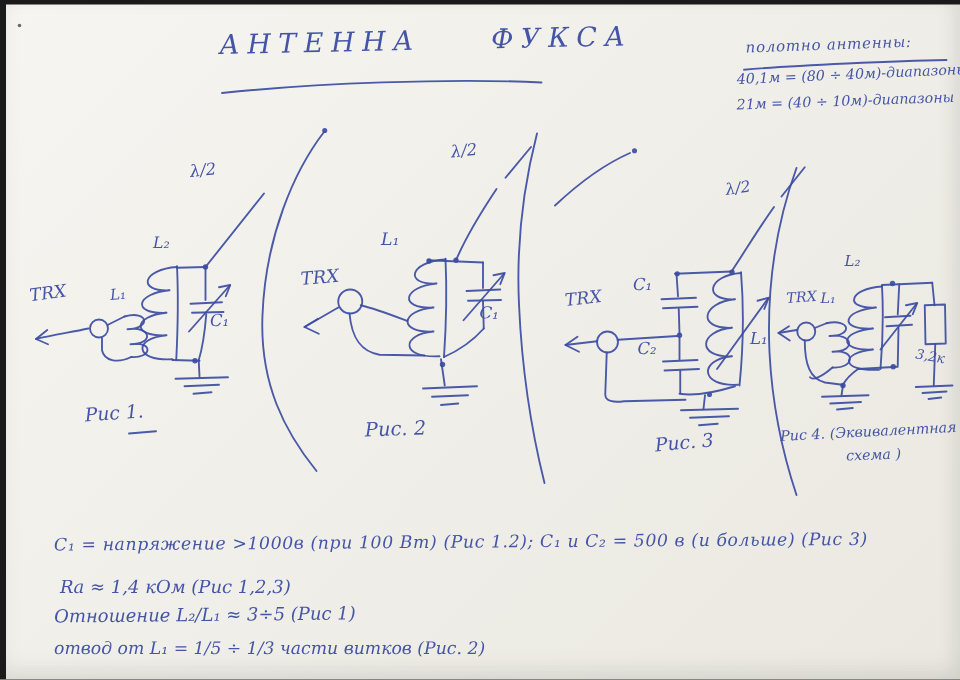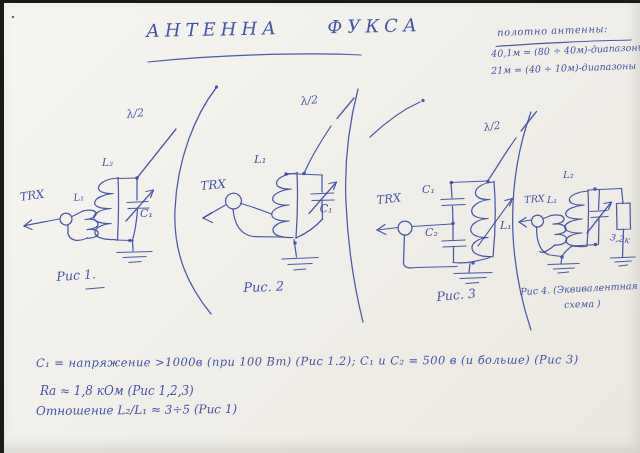--- a/index.html
+++ b/index.html
@@ -241,18 +241,19 @@
   <span class="hw" style="left:436px;top:290px;font-size:12.5px;transform:rotate(-5deg);">Рис. 3</span>
 
   <span class="hw" style="left:524px;top:195px;font-size:9.5px;transform:rotate(-4deg);">TRX</span>
   <span class="hw" style="left:547px;top:195px;font-size:9.5px;">L₁</span>
   <span class="hw" style="left:563px;top:170px;font-size:10px;">L₂</span>
   <span class="hw" style="left:611px;top:233px;font-size:9px;transform:rotate(10deg);">3,2к</span>
   <span class="hw" style="left:520px;top:287px;font-size:9.5px;transform:rotate(-3deg);">Рис 4. (Эквивалентная</span>
   <span class="hw" style="left:564px;top:300px;font-size:9.5px;transform:rotate(-2deg);">схема )</span>
 
   <span class="hw" style="left:36px;top:357px;font-size:11.5px;letter-spacing:.4px;transform:rotate(-.4deg);">C₁ = напряжение &gt;1000в (при 100 Вт) (Рис 1.2); C₁ и C₂ = 500 в (и больше) (Рис 3)</span>
-  <span class="hw" style="left:40px;top:385px;font-size:12px;">Rа ≈ 1,8 кОм (Рис 1,2,3)</span>
+  <span class="hw" style="left:40px;top:385px;font-size:12px;">Rа ≈ 1,4 кОм (Рис 1,2,3)</span>
   <span class="hw" style="left:36px;top:405px;font-size:12px;transform:rotate(-.6deg);">Отношение L₂/L₁ ≈ 3÷5 (Рис 1)</span>
+  <span class="hw" style="left:36px;top:426px;font-size:11.5px;">отвод от L₁ = 1/5 ÷ 1/3 части витков (Рис. 2)</span>
 
   <div class="edge-left"></div>
   <div class="edge-top"></div>
 </div>
 
 </body></html>

